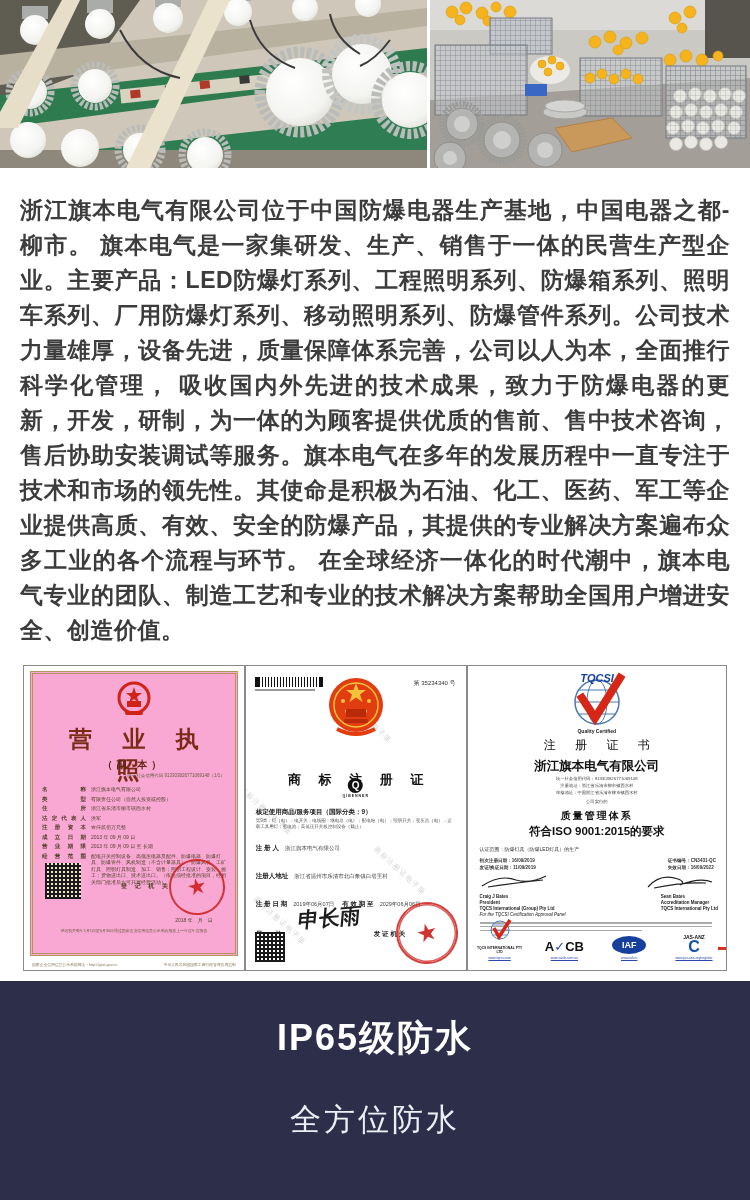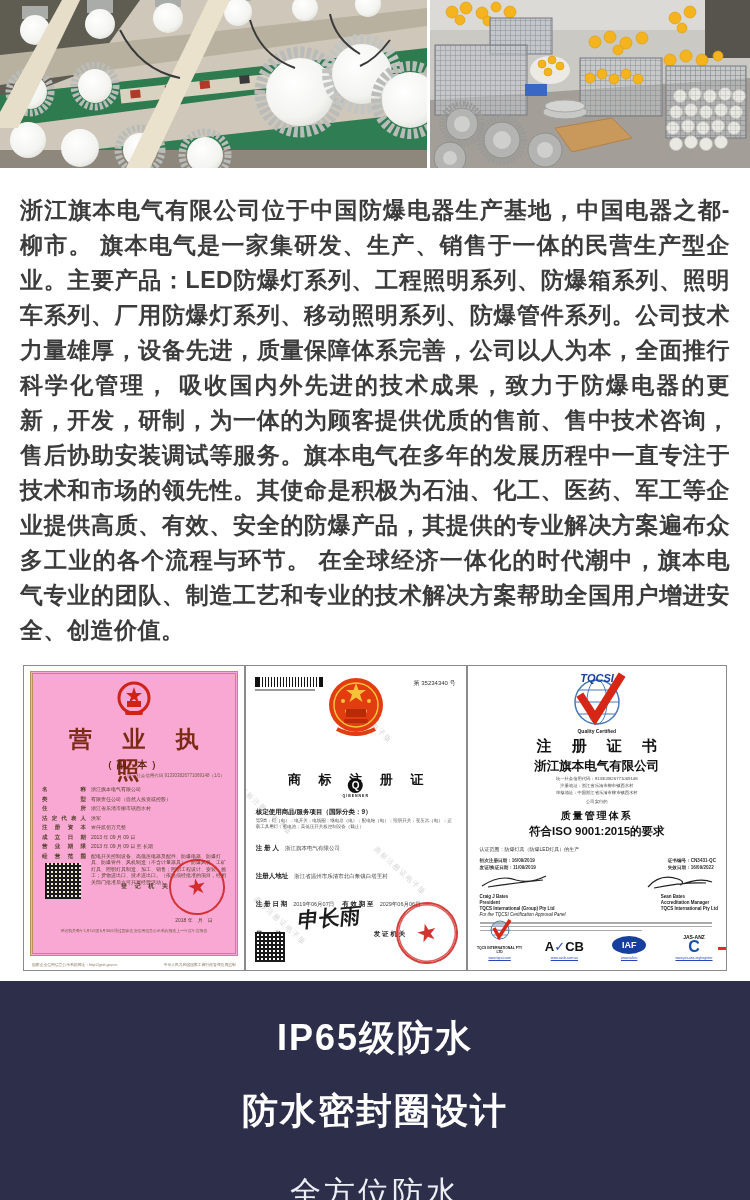--- a/index.html
+++ b/index.html
@@ -73,21 +73,21 @@
          background:repeating-linear-gradient(0deg,#1a1a1a 0 2px,transparent 2px 4px),
                     repeating-linear-gradient(90deg,#1a1a1a 0 2px,#fff 2px 4px);}
   .tm-seal{position:absolute;right:8px;bottom:6px;width:58px;height:58px;font-size:24px;
            transform:rotate(-14deg);box-shadow:inset 0 0 0 1.5px rgba(205,30,25,.7);}
   .wm{position:absolute;font-size:7px;color:rgba(140,140,140,.38);letter-spacing:1.5px;
       transform:rotate(42deg);white-space:nowrap;pointer-events:none;}
 
   
   .iso-center{position:absolute;width:100%;text-align:center;}
   .iso-qc{top:62px;font-size:5px;font-weight:800;color:#222;}
-  .iso-title{top:71px;font-size:15px;font-weight:700;letter-spacing:8px;text-indent:8px;color:#111;text-align:center;}
+  .iso-title{top:71px;font-size:12px;font-weight:400;letter-spacing:8px;text-indent:8px;color:#111;text-align:center;}
   .iso-co{top:92px;font-size:12.5px;font-weight:800;color:#111;}
   .iso-tiny{font-size:4.3px;color:#444;}
   .iso-sys{top:143px;font-size:10px;font-weight:700;color:#111;letter-spacing:2px;}
   .iso-std{top:158px;font-size:11.5px;font-weight:800;color:#111;}
   .iso-scope{position:absolute;top:180px;left:12px;font-size:5px;color:#333;}
   .iso-grid{position:absolute;top:191px;left:12px;right:10px;display:flex;justify-content:space-between;}
   .iso-grid div{font-size:4.6px;font-weight:700;color:#333;line-height:7px;}
   .iso-sigs{position:absolute;top:208px;left:12px;right:12px;display:flex;justify-content:space-between;}
   .iso-names{position:absolute;top:228px;left:12px;right:8px;display:flex;justify-content:space-between;}
   .iso-names div{font-size:4.5px;font-weight:700;color:#222;line-height:6px;}
@@ -520,21 +520,20 @@
         <div class="c"><span>C</span><i></i></div>
         <div class="iso-url">www.jas-anz.org/register</div>
       </div>
     </div>
   </div>
 </div>
 
 <div class="banner" id="banner" style="background: rgb(45, 47, 74);">
   <div class="banner-inner">
     <h1>IP65级防水</h1>
-    <h1>防水密封圈设计</h1>
     <div class="sub">全方位防水</div>
   </div>
   <svg class="splash" width="750" height="80" viewBox="0 0 750 80">
     <g fill="#ffffff">
       <path d="M95 70 q10 -16 24 -8 q8 -12 20 -3 q12 -10 20 3 q10 -6 14 6 q6 10 -8 12 q-58 6 -70 -10z" opacity=".85"></path>
       <path d="M180 76 q14 -20 34 -10 q16 -12 28 2 q14 -8 18 8 q4 10 -12 10 q-50 4 -68 -10z" opacity=".9"></path>
       <path d="M280 70 q8 -14 22 -6 q10 -10 18 2 q10 -4 10 8 q0 8 -14 8 q-30 0 -36 -12z" opacity=".8"></path>
       <ellipse cx="130" cy="56" rx="7" ry="4" opacity=".7" transform="rotate(-20 130 56)"></ellipse>
       <ellipse cx="155" cy="48" rx="4" ry="2.5" opacity=".6"></ellipse>
       <ellipse cx="205" cy="46" rx="5" ry="3" opacity=".65" transform="rotate(15 205 46)"></ellipse>

